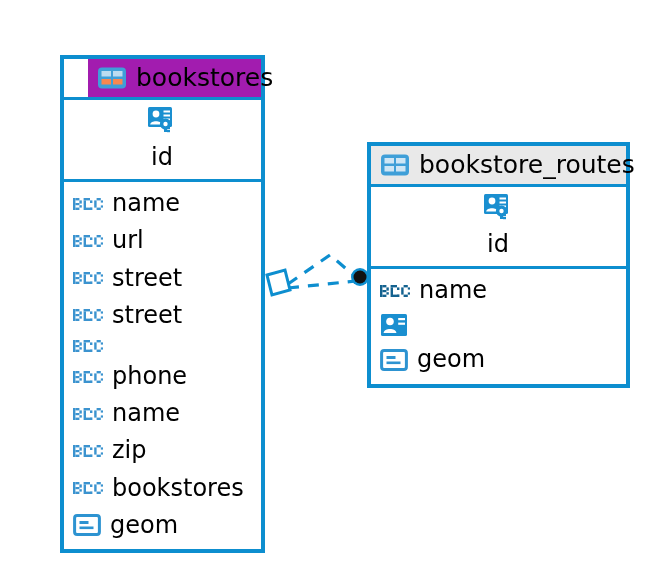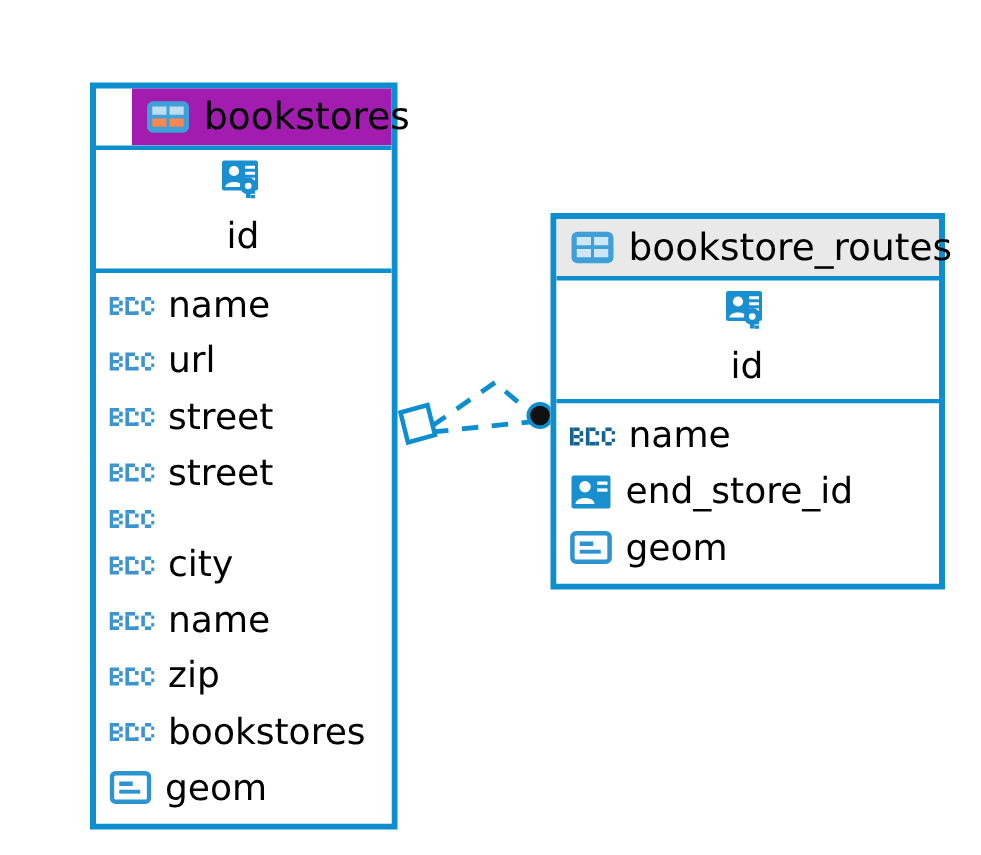--- a/index.html
+++ b/index.html
@@ -302,21 +302,21 @@
               <rect x="17" y="12.4" width="2.4" height="2.6"></rect>
                 <rect x="13" y="12.6" width="4" height="2.4"></rect>
               <rect x="21.2" y="5.4" width="2.4" height="7.2"></rect>
                 <rect x="23.6" y="3" width="4.2" height="2.4"></rect>
               <rect x="27.8" y="5.4" width="2.2" height="2.2"></rect>
                 <rect x="23.6" y="12.6" width="4.2" height="2.4"></rect>
               <rect x="27.8" y="10.4" width="2.2" height="2.2"></rect>
             </g>
           </svg>
         </span>
-        <span class="field-label">city</span>
+        <span class="field-label">phone</span>
       </div>
 
       <div class="field-row">
         <span class="icon icon-abc">
           <svg viewBox="0 0 30 18" xmlns="http://www.w3.org/2000/svg">
             <g fill="#3b93cf">
               <rect x="0" y="3" width="2.4" height="12"></rect>
                 <rect x="2.4" y="3" width="4" height="2.4"></rect>
               <rect x="6.4" y="5.4" width="2.4" height="3.2"></rect>
                 <rect x="2.4" y="8" width="4" height="2.2"></rect>
@@ -478,21 +478,20 @@
       <div class="field-row">
         <span class="icon icon-fk">
           <svg viewBox="0 0 28 26" xmlns="http://www.w3.org/2000/svg">
             <rect x="1" y="2" width="26" height="22" rx="1.5" fill="#1a8fd0"></rect>
             <circle cx="10" cy="9.5" r="3.8" fill="#ffffff"></circle>
             <path d="M 3.6 21 C 4 15.6 16 15.6 16.4 21 Z" fill="#ffffff"></path>
             <rect x="18.2" y="6" width="6.8" height="2.2" fill="#ffffff"></rect>
             <rect x="18.2" y="10.6" width="6.8" height="2.2" fill="#ffffff"></rect>
           </svg>
         </span>
-        <span class="field-label">end_store_id</span>
       </div>
 
       <div class="field-row">
         <span class="icon icon-geom">
           <svg viewBox="0 0 28 24" xmlns="http://www.w3.org/2000/svg">
             <rect x="1.6" y="2.5" width="24.8" height="19" rx="2.5" ry="2.5" fill="#ffffff" stroke="#2d93d1" stroke-width="3"></rect>
             <rect x="6.5" y="8" width="9" height="3" fill="#2d93d1"></rect>
             <rect x="6.5" y="13.5" width="14" height="2.6" fill="#2d93d1"></rect>
           </svg>
         </span>

